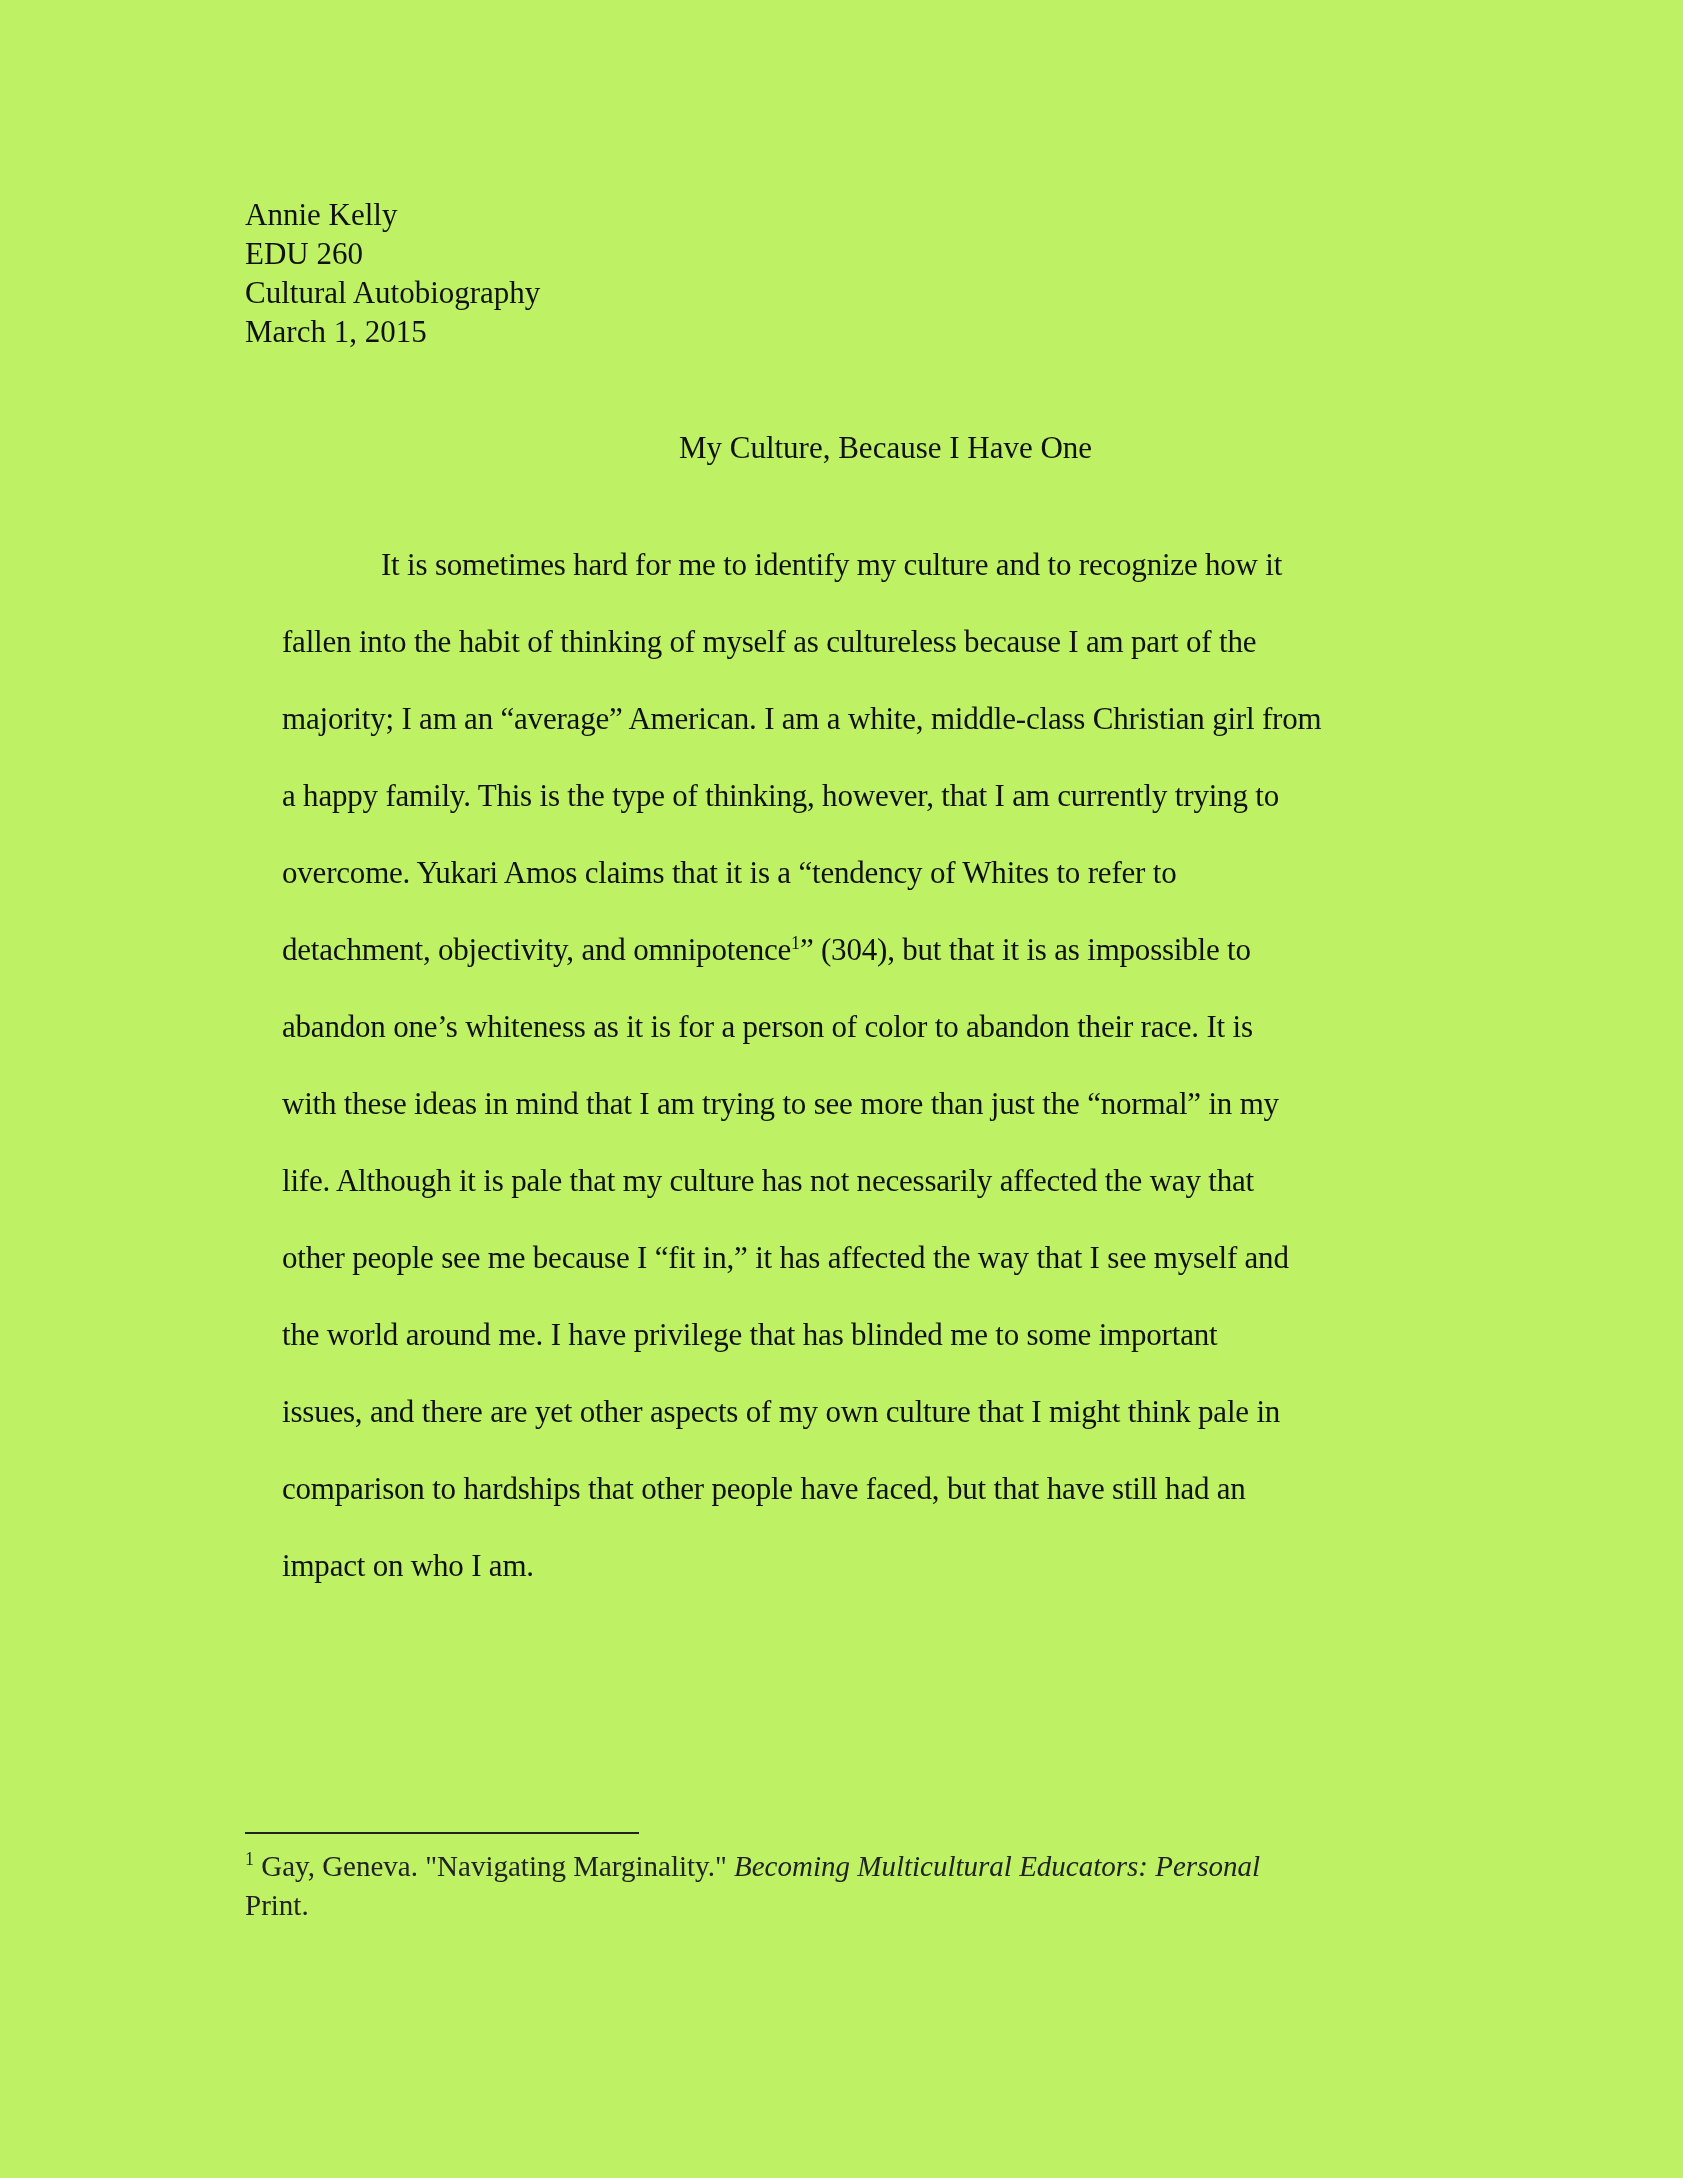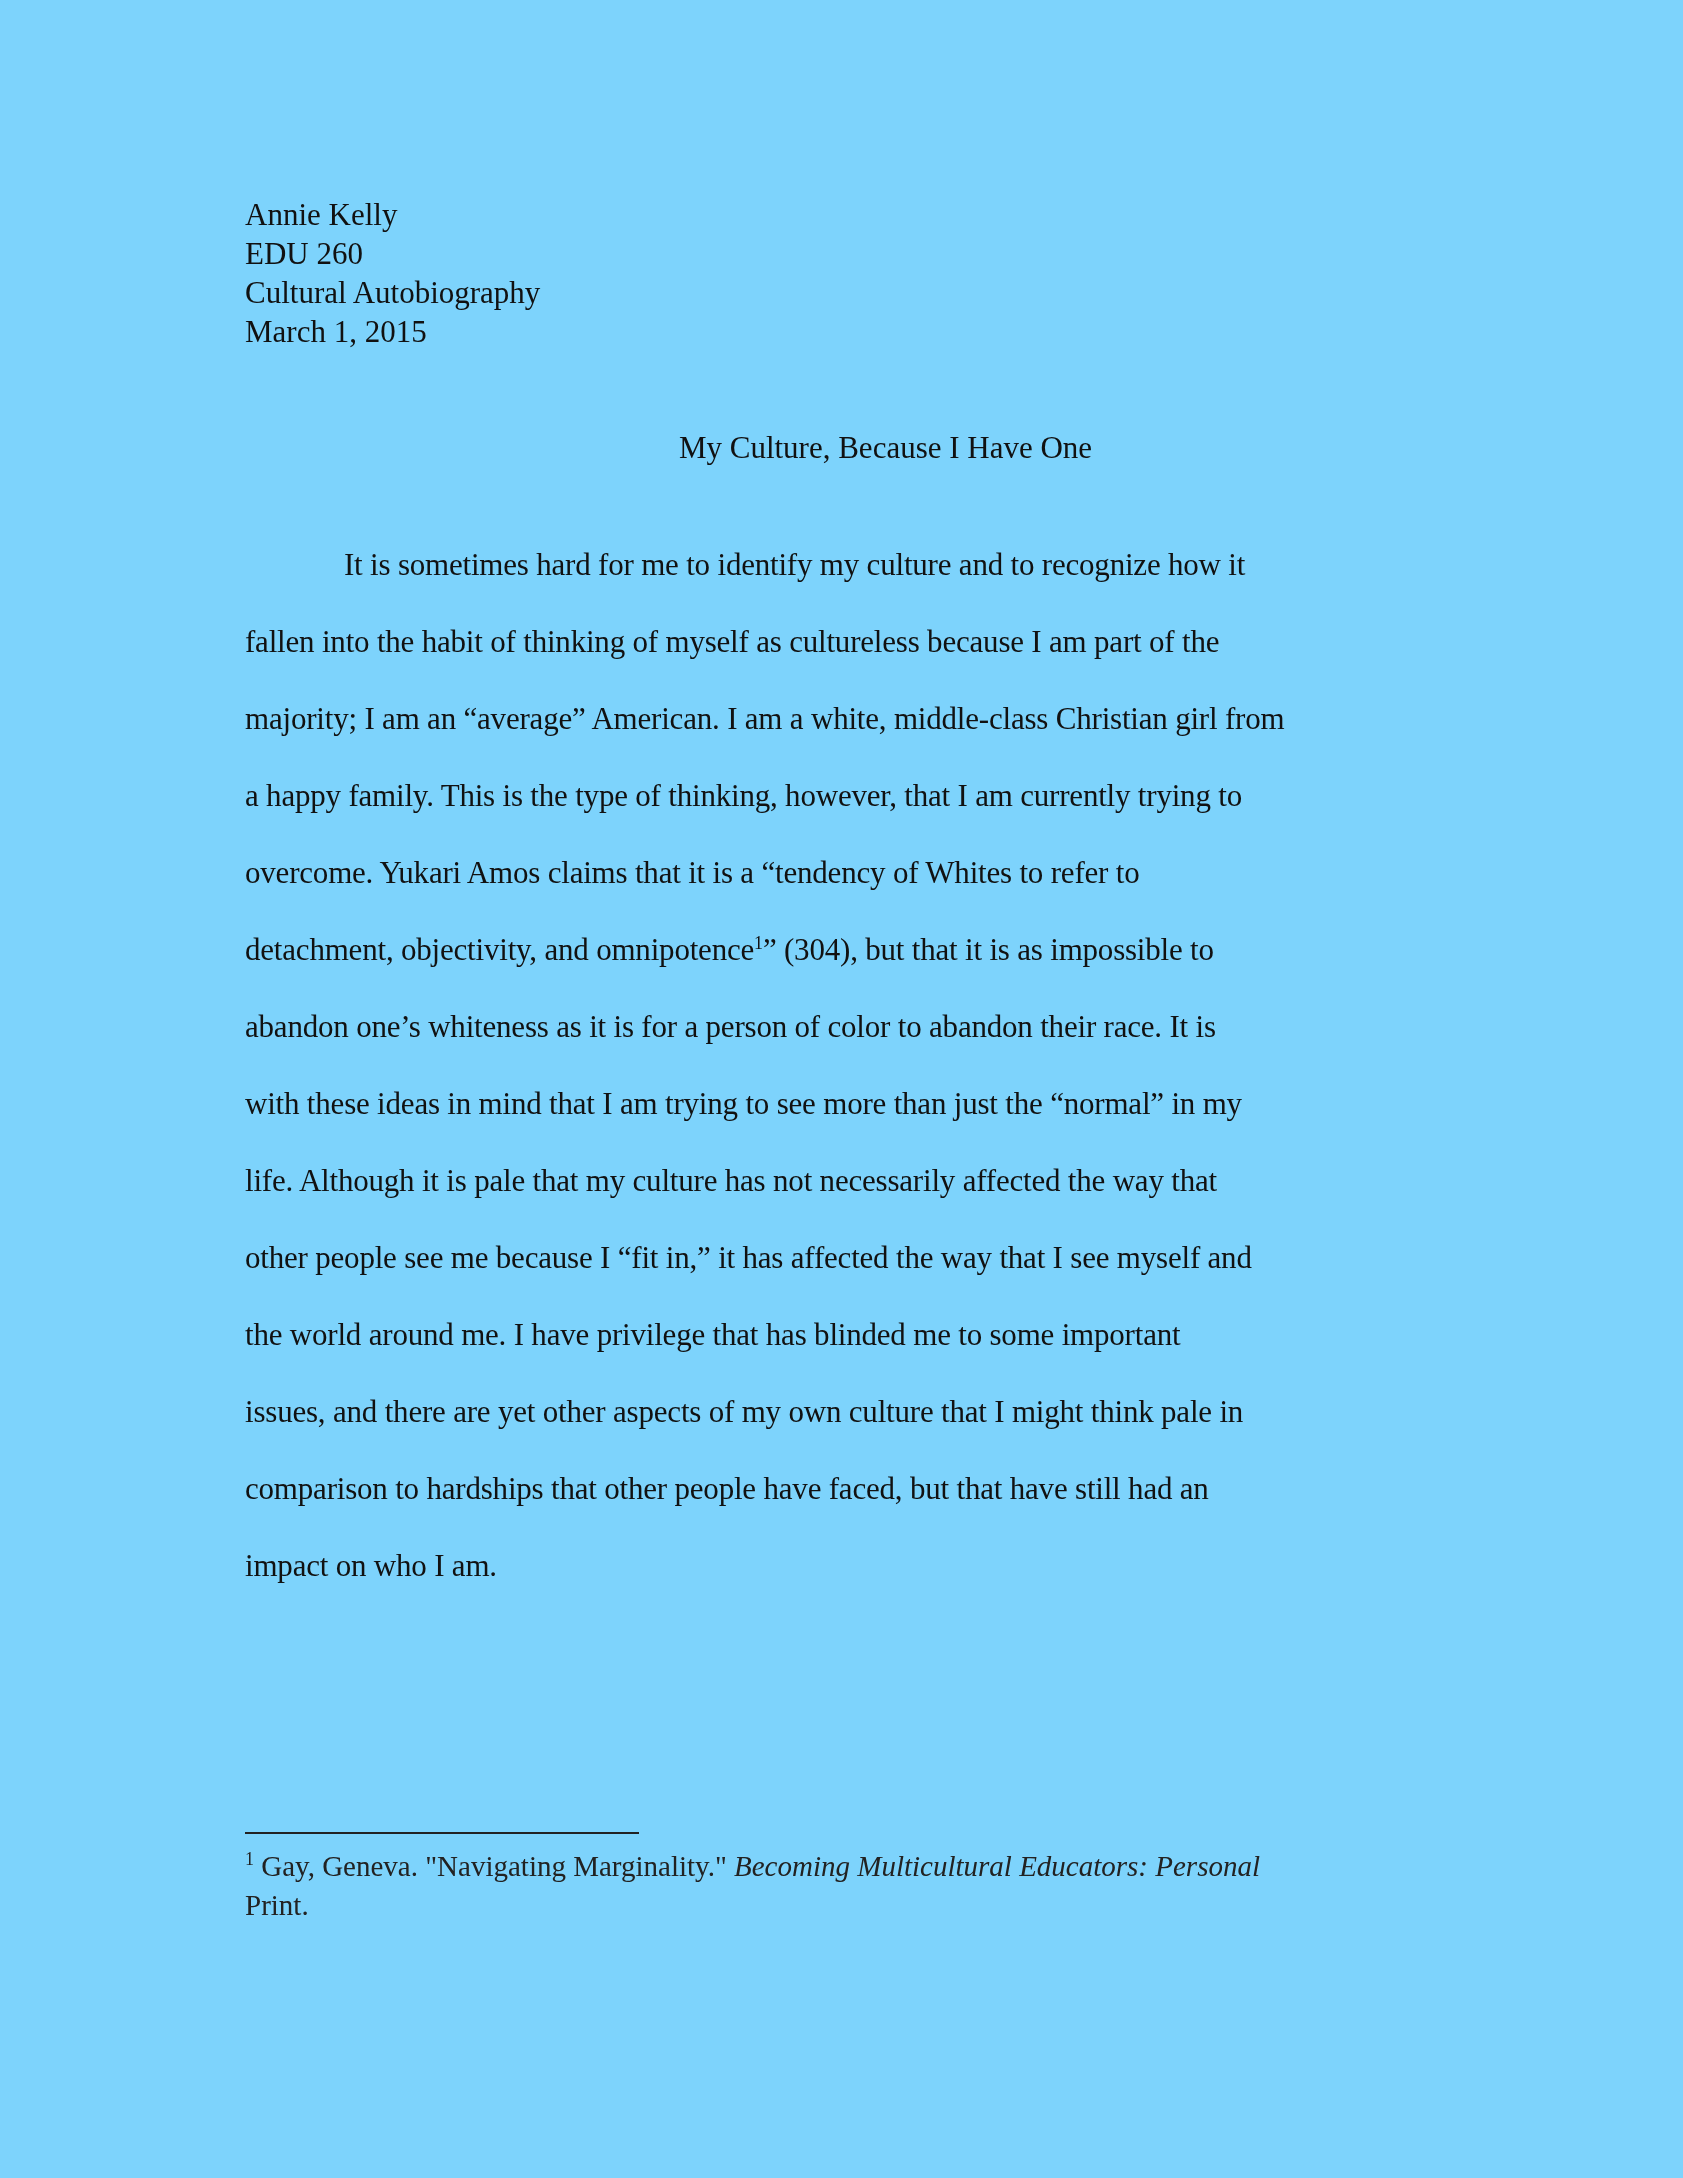--- a/index.html
+++ b/index.html
@@ -1,37 +1,38 @@
 <!DOCTYPE html>
 <html><head>
 <meta charset="utf-8">
 <style>
   html, body { margin: 0; padding: 0; background: #ffffff; }
   body { width: 1683px; height: 2178px; position: relative; overflow: hidden; }
   .page {
     position: absolute; left: 0; top: 0; width: 1683px; height: 2178px;
-    background: #7dd3fc; color: #111111;
+    background: #bef264; color: #111111;
     font-family: "Liberation Serif", "DejaVu Serif", serif;
   }
   .header {
     position: absolute; left: 245px; top: 195px;
     font-size: 31px; line-height: 39px;
   }
   .header div { white-space: nowrap; }
   .title {
     position: absolute; left: 0; width: 1683px; top: 428px;
     text-align: center; font-size: 31px; line-height: 40px; margin-left: 44px;
   }
   .body {
     position: absolute; left: 245px; top: 540px; width: 1188px;
     font-size: 31px;
   }
   .body .line {
     height: 77px; line-height: 50px; white-space: nowrap;
     letter-spacing: -0.2px;
+    margin-left: 37px;
   }
   .body .line.indent { padding-left: 99px; }
   sup { font-size: 18px; line-height: 0; vertical-align: super; }
   .rule {
     position: absolute; left: 245px; top: 1832px; width: 394px; height: 2px;
     background: #222222;
   }
   .footnote {
     position: absolute; left: 245px; top: 1847px; width: 1188px;
     font-size: 29px; line-height: 39px; color: #222222;

